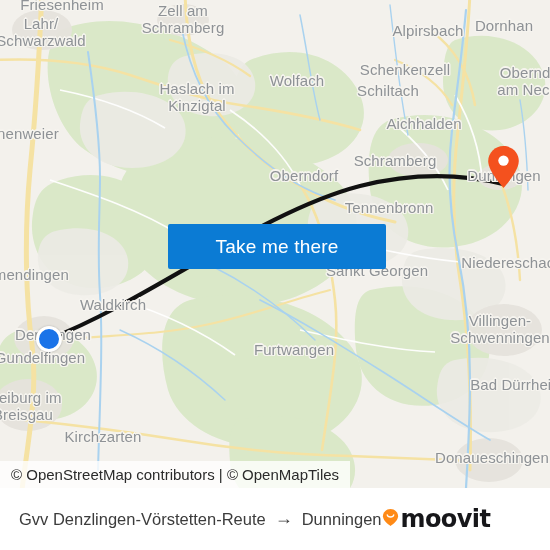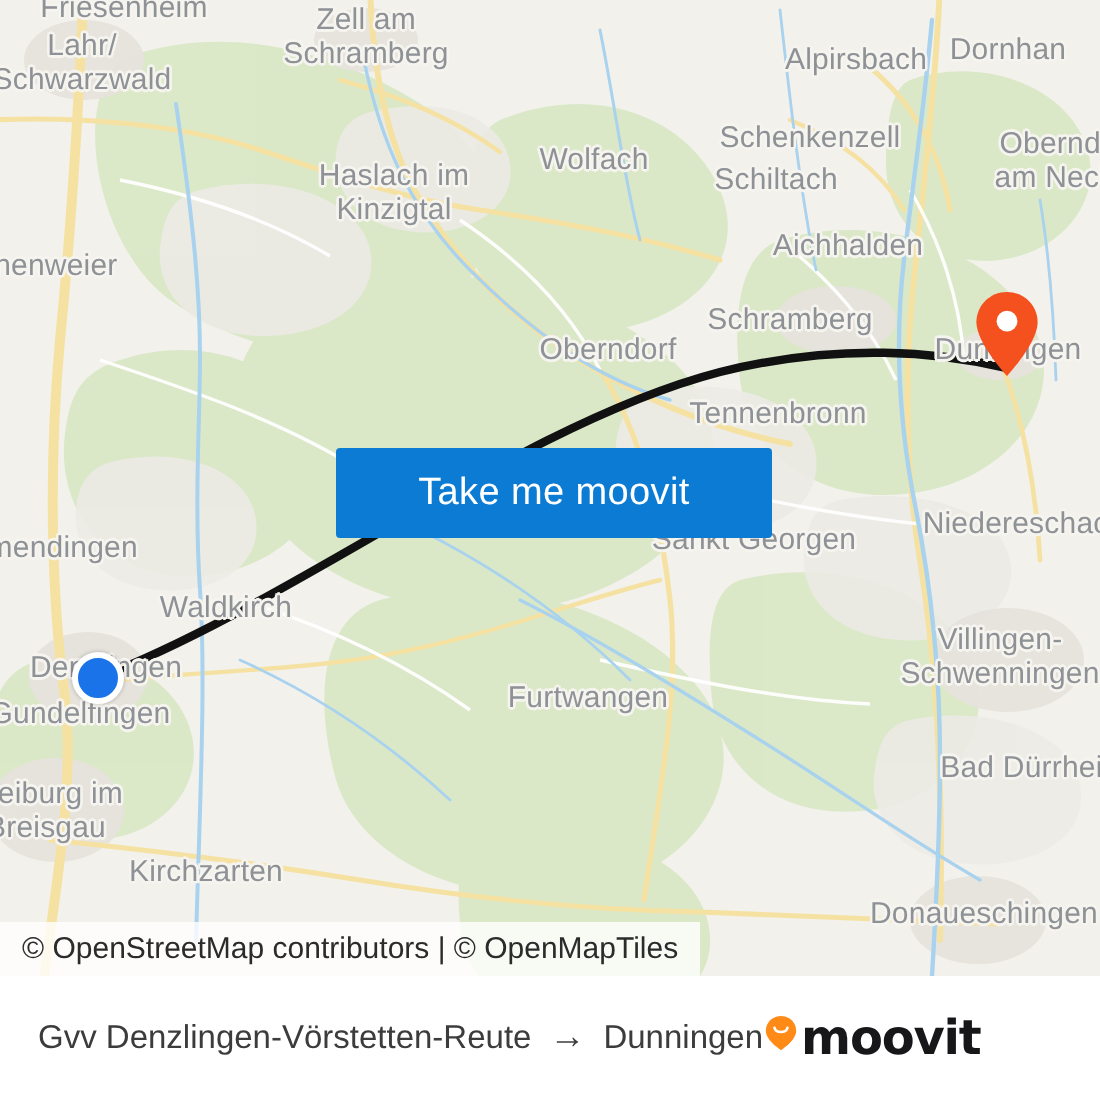--- a/index.html
+++ b/index.html
@@ -287,21 +287,21 @@
 
     <div id="origin-marker"></div>
 
     <div id="dest-marker">
       <svg viewBox="0 0 33 44" width="33" height="44">
         <path d="M16.5 1 C8.0 1 1.2 7.7 1.2 16.1 C1.2 26.6 16.5 43 16.5 43 C16.5 43 31.8 26.6 31.8 16.1 C31.8 7.7 25.0 1 16.5 1 Z" fill="#f4511e"></path>
         <circle cx="16.5" cy="15.6" r="5.2" fill="#ffffff"></circle>
       </svg>
     </div>
 
-    <button id="take-me-there">Take me moovit</button>
+    <button id="take-me-there">Take me there</button>
 
     <div id="attribution">
       <span>© OpenStreetMap contributors | © OpenMapTiles</span>
     </div>
   </div>
 
   <div id="footer">
     <div id="route-summary">
       <span>Gvv Denzlingen-Vörstetten-Reute</span>
       <span id="route-arrow">→</span>

